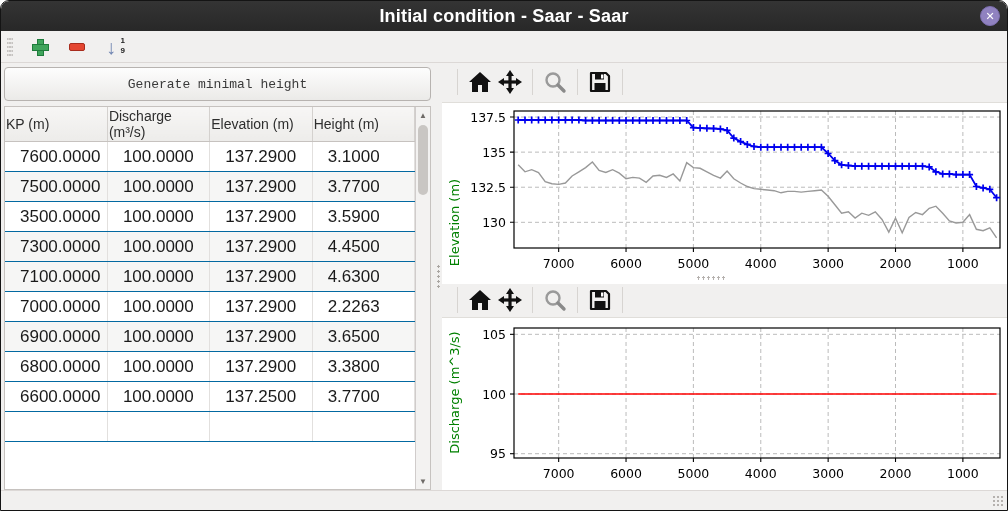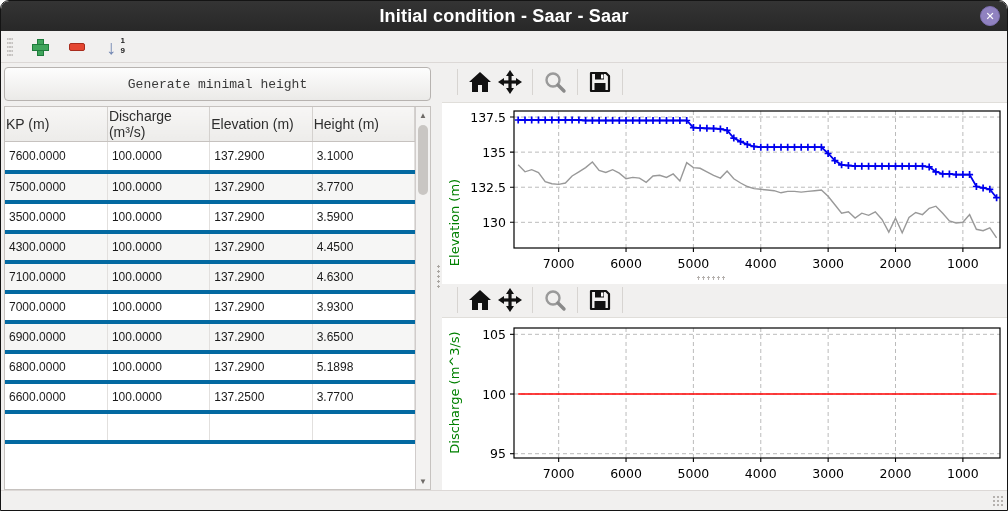--- a/index.html
+++ b/index.html
@@ -23,21 +23,21 @@
   .sort-nums{position:absolute;right:0;top:0;display:flex;flex-direction:column;font-size:8px;line-height:10px;color:#222;font-weight:bold;}
   
   .content{display:flex;height:427px;}
   .left-pane{width:433px;padding:4px 3px 0 3px;display:flex;flex-direction:column;}
   .btn-row{display:flex;gap:7px;margin-bottom:5px;}
   .gen-btn{flex:1;height:34px;background:linear-gradient(#fdfdfd,#ebeae8);border:1px solid #b7b3b0;border-radius:4px;font-size:13px;color:#3a3a3a;display:flex;align-items:center;justify-content:center;cursor:pointer;font-family:Liberation Mono, monospace;}
   .table-frame{position:relative;flex:1;border:1px solid #c6c2bf;background:#ffffff;overflow:hidden;display:flex;}
   .table-main{flex:1;overflow:hidden;}
   table{border-collapse:collapse;width:100%;table-layout:fixed;}
   th{height:25px;background:linear-gradient(#f7f6f5,#edecea);border-right:1px solid #d4d1ce;border-bottom:1px solid #c6c2bf;font-weight:normal;font-size:14px;color:#2e2e2e;text-align:left;cursor:pointer;}
-  td{height:30px;border-right:1px solid #e2e0de;border-bottom:4px solid #0369a1;font-size:12px;color:#1a1a1a;padding:0 0 0 4px;white-space:nowrap;overflow:hidden;}
+  td{height:30px;border-right:1px solid #e2e0de;border-bottom:1px solid #0369a1;font-size:17px;color:#1a1a1a;padding:0 0 0 15px;white-space:nowrap;overflow:hidden;}
   tr.alt td{background:#f6f6f5;}
   
   .scrollbar{width:15px;background:#f3f2f1;border-left:1px solid #d0cccb;display:flex;flex-direction:column;}
   .scroll-arrow{height:16px;display:flex;align-items:center;justify-content:center;font-size:8px;color:#6e6a67;cursor:pointer;}
   .scroll-trough{flex:1;position:relative;}
   .scroll-thumb{position:absolute;left:2px;right:2px;top:2px;height:70px;background:#c9c6c3;border-radius:5px;cursor:pointer;}
   
   .splitter{width:8px;display:flex;align-items:center;justify-content:center;cursor:col-resize;}
   .grip-dots-v{width:3px;height:26px;background-image:radial-gradient(circle,#aaa6a2 1px,transparent 1.2px);background-size:3px 5px;}
   
@@ -117,48 +117,48 @@
                   <td>137.2900</td>
                   <td>3.7700</td>
                 </tr>
                 <tr>
                   <td>3500.0000</td>
                   <td>100.0000</td>
                   <td>137.2900</td>
                   <td>3.5900</td>
                 </tr>
                 <tr class="alt">
-                  <td>4300.0000</td>
+                  <td>7300.0000</td>
                   <td>100.0000</td>
                   <td>137.2900</td>
                   <td>4.4500</td>
                 </tr>
                 <tr class="alt">
                   <td>7100.0000</td>
                   <td>100.0000</td>
                   <td>137.2900</td>
                   <td>4.6300</td>
                 </tr>
                 <tr>
                   <td>7000.0000</td>
                   <td>100.0000</td>
                   <td>137.2900</td>
-                  <td>3.9300</td>
+                  <td>2.2263</td>
                 </tr>
                 <tr class="alt">
                   <td>6900.0000</td>
                   <td>100.0000</td>
                   <td>137.2900</td>
                   <td>3.6500</td>
                 </tr>
                 <tr>
                   <td>6800.0000</td>
                   <td>100.0000</td>
                   <td>137.2900</td>
-                  <td>5.1898</td>
+                  <td>3.3800</td>
                 </tr>
                 <tr>
                   <td>6600.0000</td>
                   <td>100.0000</td>
                   <td>137.2500</td>
                   <td>3.7700</td>
                 </tr>
                 <tr>
                   <td></td>
                   <td></td>

